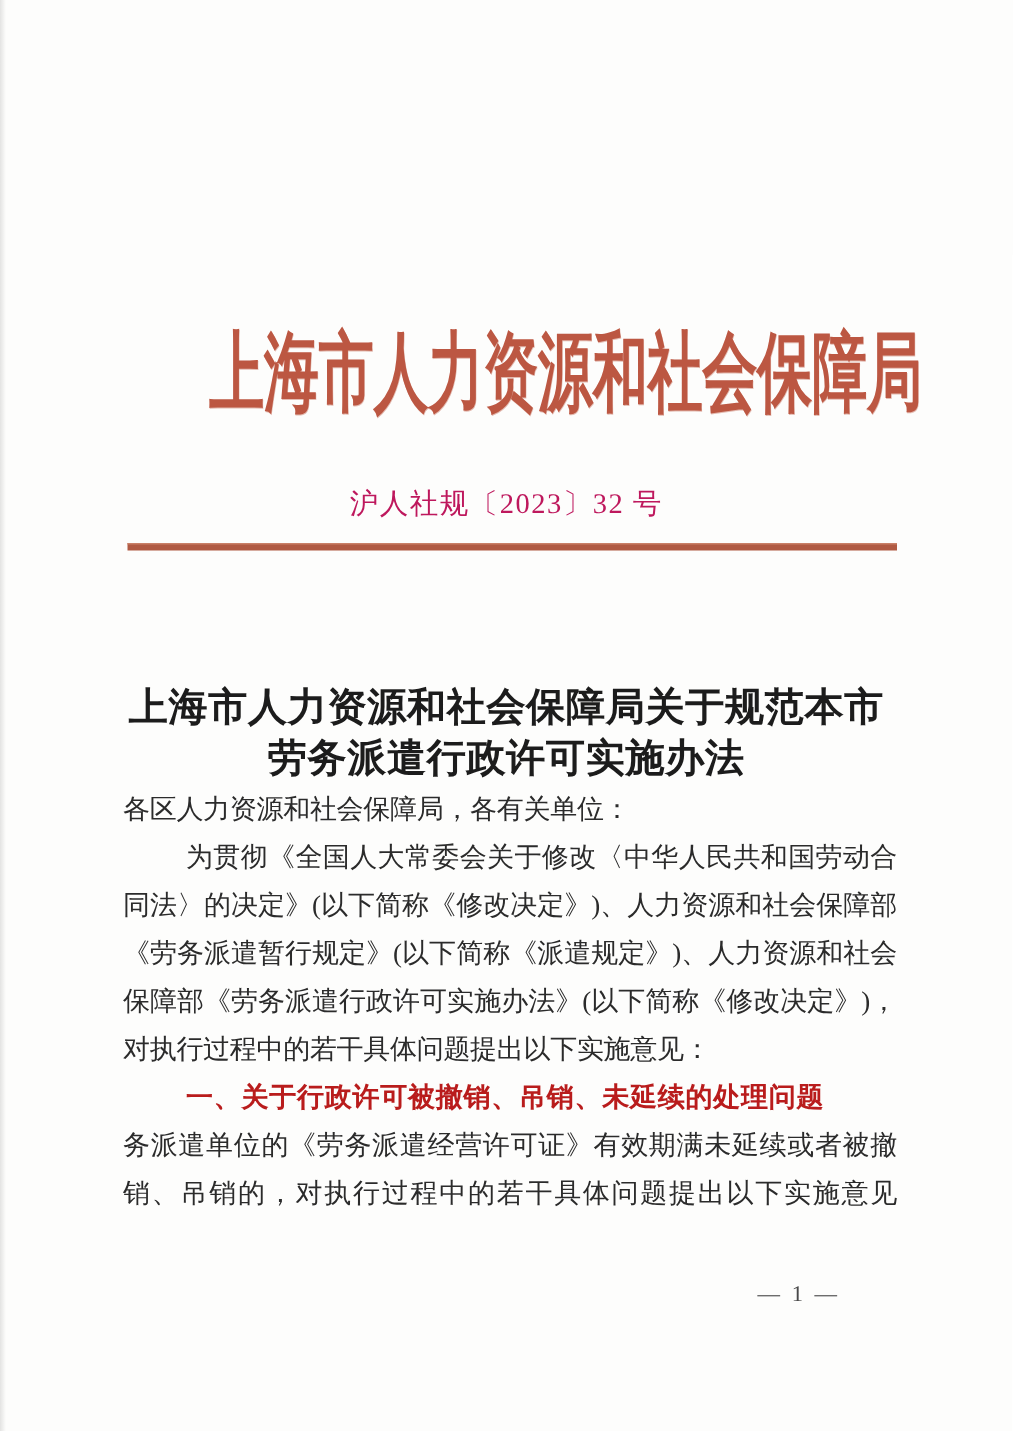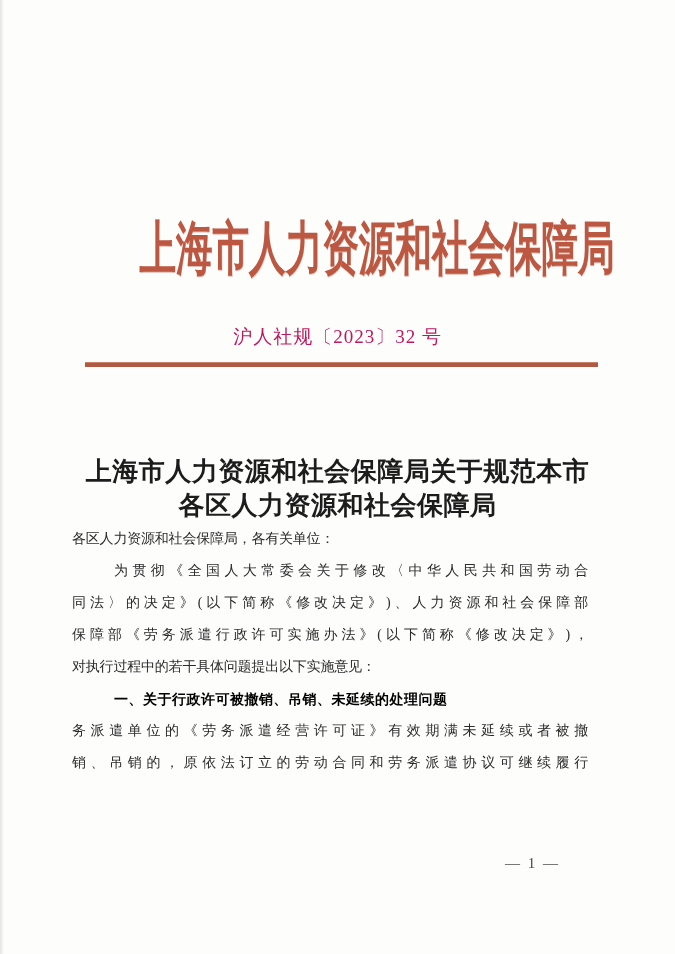--- a/index.html
+++ b/index.html
@@ -84,23 +84,23 @@
     line-height: 34px;
     color: #1c1c1c;
     letter-spacing: 0.5px;
     margin-top: 29px;
   }
 
   
   .body-block {
     position: absolute;
     top: 523px;
-    left: 72px;
+    left: 82px;
     width: 516px;
-    font-size: 14px;
+    font-size: 18px;
     color: #2b2b2b;
     letter-spacing: -0.2px;
   }
   .line {
     height: 32px;
     line-height: 32px;
     overflow: hidden;
     white-space: nowrap;
   }
   .line.just {
@@ -108,21 +108,21 @@
     text-align: justify;
     text-align-last: justify;
     text-justify: inter-character;
   }
   .line.indent {
     text-indent: 42px;
   }
   .line.heading {
     font-family: "Liberation Sans", "DejaVu Sans", sans-serif;
     font-weight: 700;
-    color: #000000;
+    color: #b91c1c;
     letter-spacing: 0.5px;
   }
 
   
   .page-number {
     position: absolute;
     top: 852px;
     left: 505px;
     font-size: 15px;
     line-height: 22px;
@@ -138,32 +138,33 @@
   <div class="org-title">
     <span class="org-inner">上海市人力资源和社会保障局</span>
   </div>
 
   <div class="doc-number">沪人社规〔2023〕32 号</div>
 
   <div class="red-rule"></div>
 
   <div class="doc-title">
     <div>上海市人力资源和社会保障局关于规范本市</div>
-    <div>各区人力资源和社会保障局</div>
+    <div>劳务派遣行政许可实施办法</div>
   </div>
 
   <div class="body-block">
     <div class="line">各区人力资源和社会保障局，各有关单位：</div>
 
     <div class="line just indent">为贯彻《全国人大常委会关于修改〈中华人民共和国劳动合</div>
     <div class="line just">同法〉的决定》(以下简称《修改决定》)、人力资源和社会保障部</div>
+    <div class="line just">《劳务派遣暂行规定》(以下简称《派遣规定》)、人力资源和社会</div>
     <div class="line just">保障部《劳务派遣行政许可实施办法》(以下简称《修改决定》)，</div>
     <div class="line">对执行过程中的若干具体问题提出以下实施意见：</div>
 
     <div class="line heading indent">一、关于行政许可被撤销、吊销、未延续的处理问题</div>
 
     <div class="line just">务派遣单位的《劳务派遣经营许可证》有效期满未延续或者被撤</div>
-    <div class="line just">销、吊销的，原依法订立的劳动合同和劳务派遣协议可继续履行</div>
+    <div class="line just">销、吊销的，对执行过程中的若干具体问题提出以下实施意见</div>
   </div>
 
   <div class="page-number">— 1 —</div>
 
 </div>
 
 </body></html>

